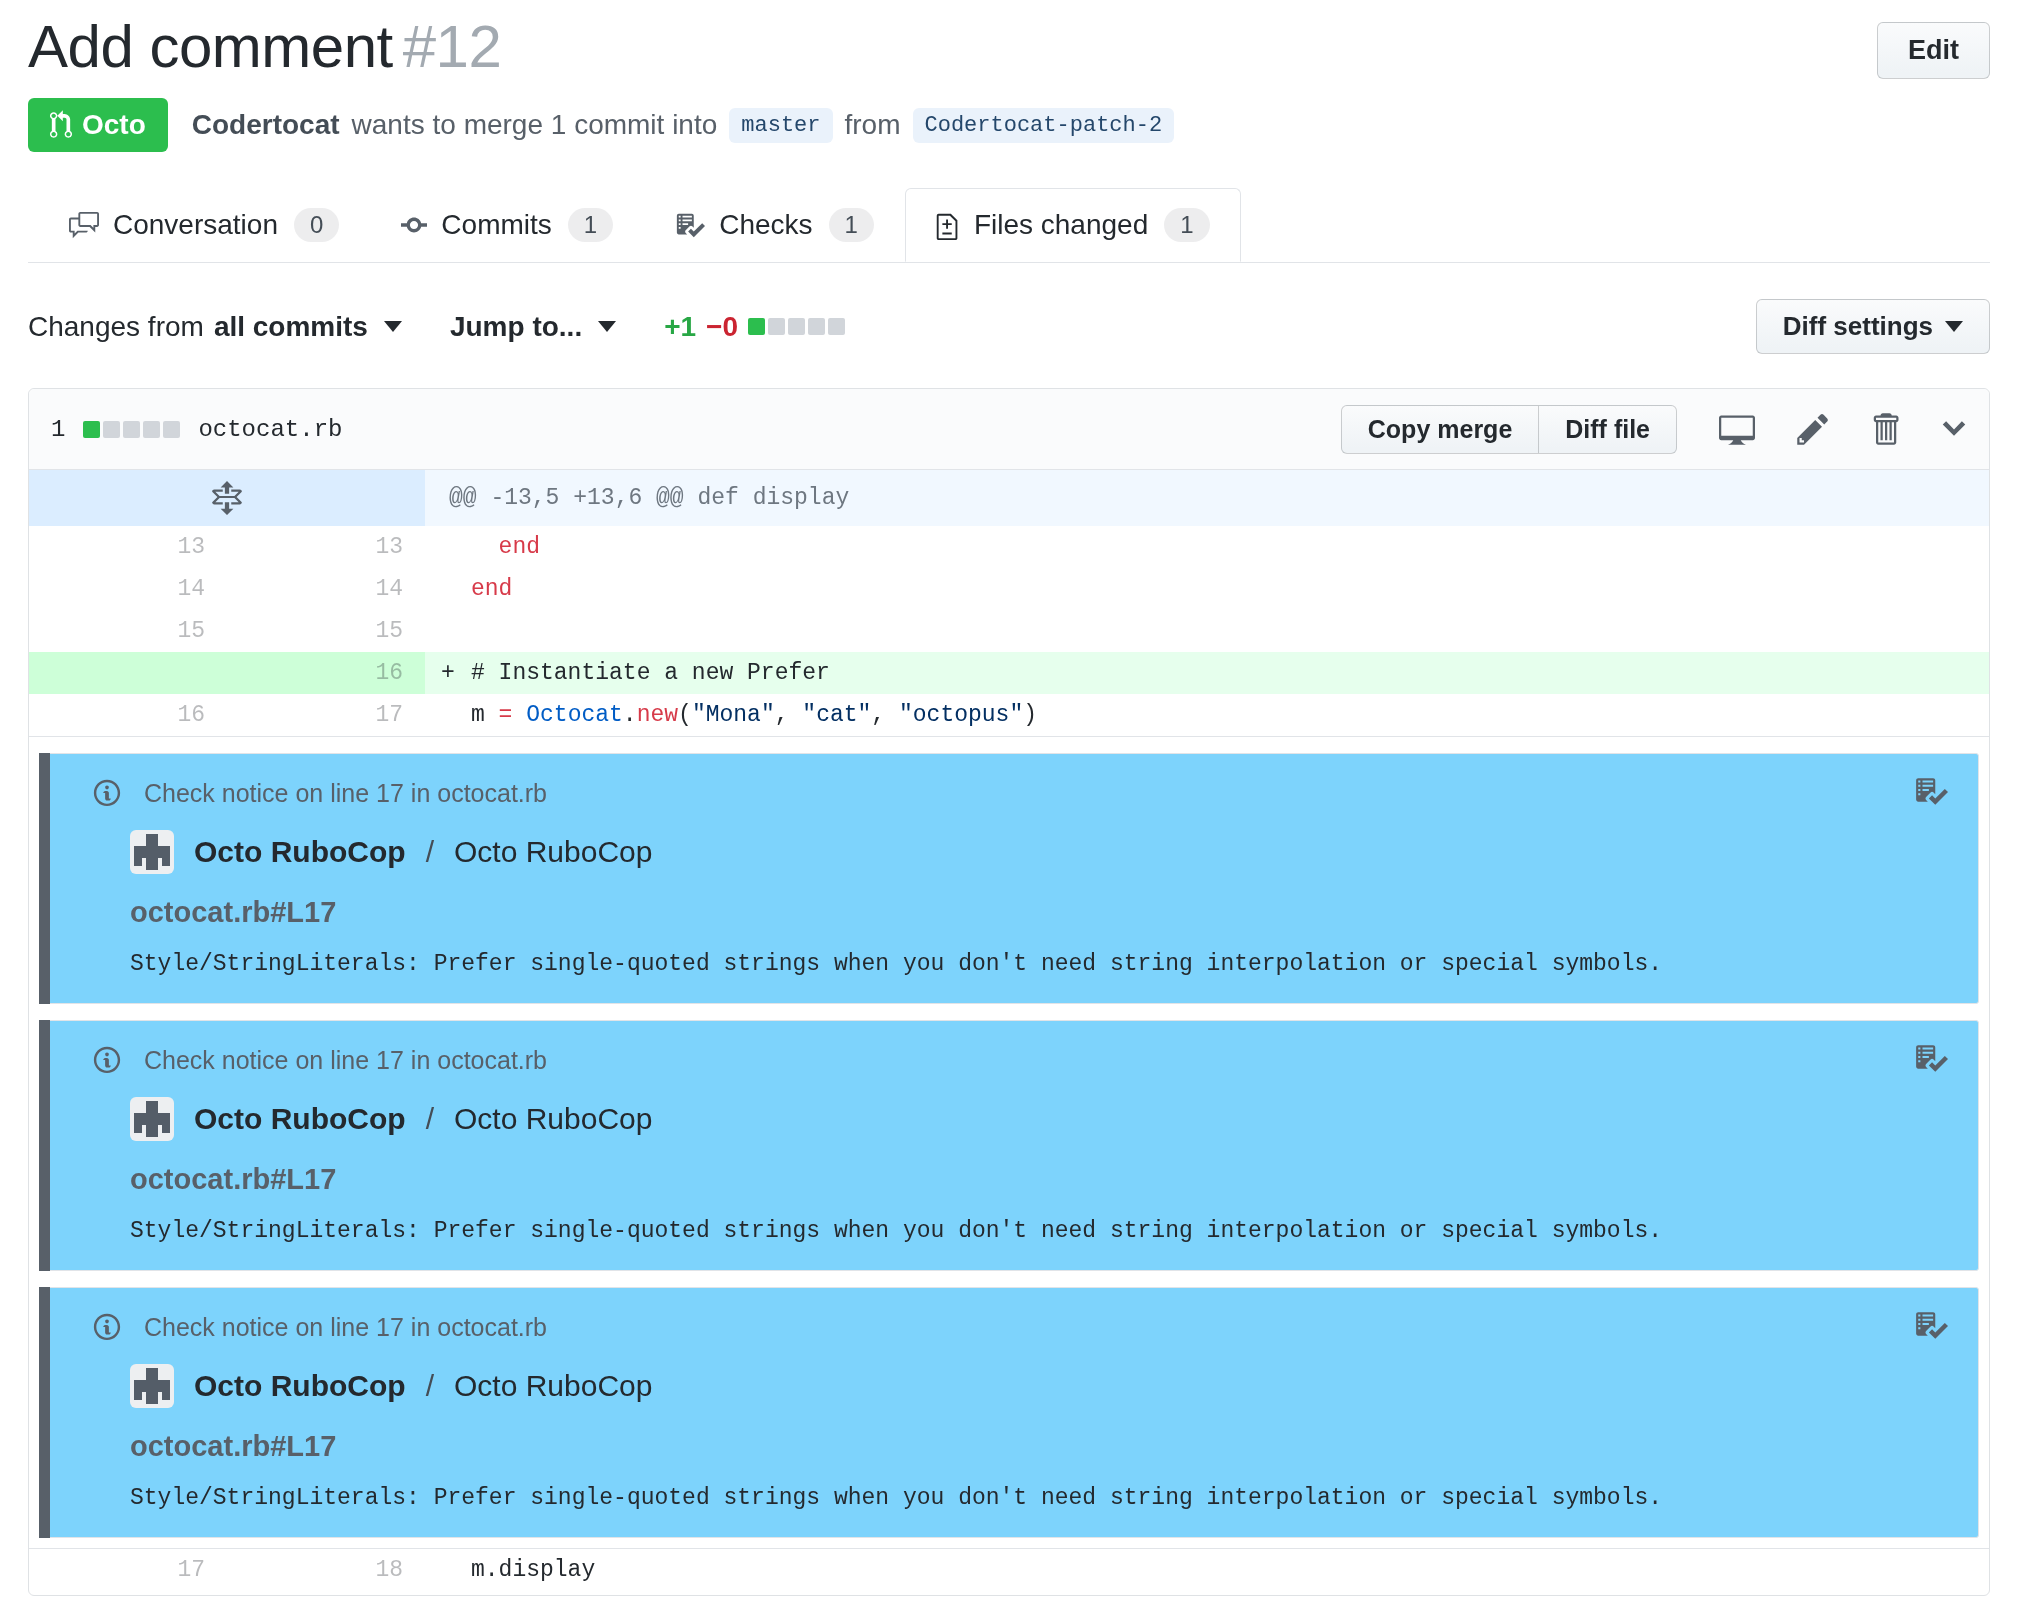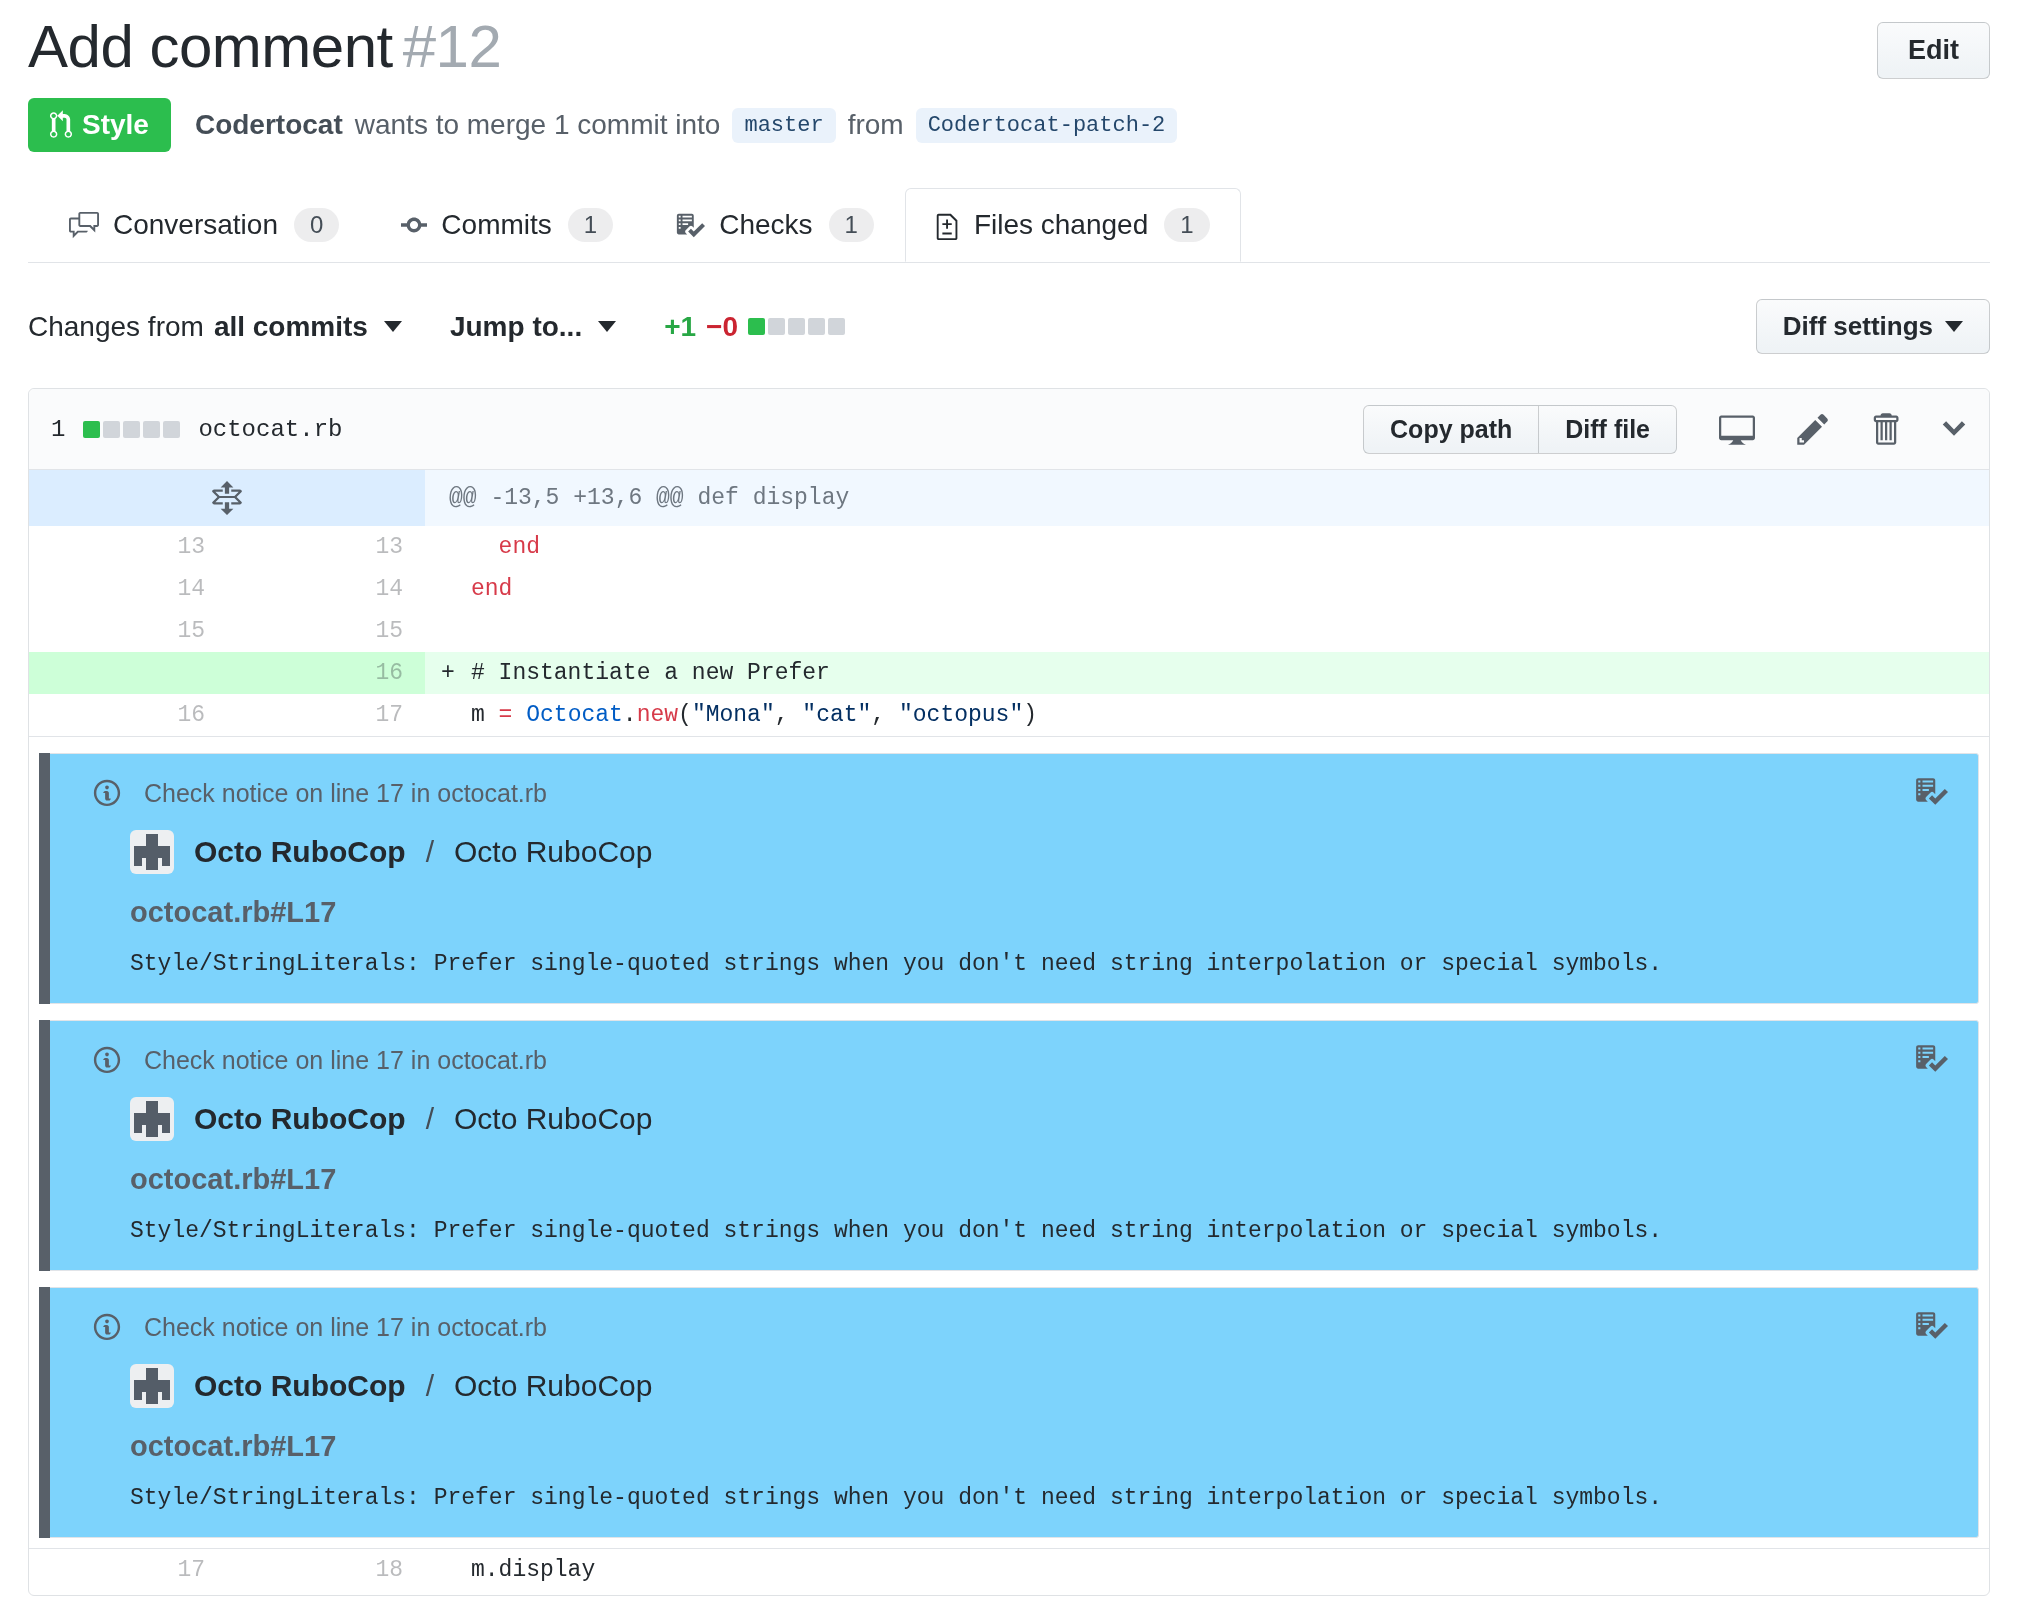--- a/index.html
+++ b/index.html
@@ -116,21 +116,21 @@
     <div class="pr-header">
       <h1><span>Add comment</span><span class="pr-number">#12</span></h1>
       <button class="btn btn-edit">Edit</button>
     </div>
 
     <div class="pr-meta">
       <span class="state-badge">
         <svg width="22" height="30" viewBox="0 0 12 16">
             <path d="M11 11.28V5c-.03-.78-.34-1.47-.94-2.06C9.46 2.35 8.78 2.03 8 2H7V0L4 3l3 3V4h1c.27.02.48.11.69.31.21.2.3.42.31.69v6.28A1.993 1.993 0 0 0 10 15a1.993 1.993 0 0 0 1-3.72zm-1 2.92c-.66 0-1.2-.55-1.2-1.2 0-.65.55-1.2 1.2-1.2.65 0 1.2.55 1.2 1.2 0 .65-.55 1.2-1.2 1.2zM4 3c0-1.11-.89-2-2-2a1.993 1.993 0 0 0-1 3.72v6.56A1.993 1.993 0 0 0 2 15a1.993 1.993 0 0 0 1-3.72V4.72c.59-.34 1-.98 1-1.72zm-.8 10c0 .66-.55 1.2-1.2 1.2-.65 0-1.2-.55-1.2-1.2 0-.65.55-1.2 1.2-1.2.65 0 1.2.55 1.2 1.2zM2 4.2C1.34 4.2.8 3.65.8 3c0-.65.55-1.2 1.2-1.2.65 0 1.2.55 1.2 1.2 0 .65-.55 1.2-1.2 1.2z"></path>
           </svg>
-        <span>Style</span>
+        <span>Octo</span>
       </span>
       <span class="meta-text">
         <strong>Codertocat</strong>
         <span>wants to merge 1 commit into</span>
         <span class="branch-ref">master</span>
         <span>from</span>
         <span class="branch-ref">Codertocat-patch-2</span>
       </span>
     </div>
 
@@ -204,21 +204,21 @@
               <i style="background: rgb(44, 190, 78);"></i>
               <i style="background: rgb(209, 213, 218);"></i>
               <i style="background: rgb(209, 213, 218);"></i>
               <i style="background: rgb(209, 213, 218);"></i>
               <i style="background: rgb(209, 213, 218);"></i>
             </span>
           <span class="file-name">octocat.rb</span>
         </div>
         <div class="file-actions">
           <div class="btn-group">
-            <button class="btn">Copy path</button>
+            <button class="btn">Copy merge</button>
             <button class="btn">Diff file</button>
           </div>
           <svg width="36" height="36" viewBox="0 0 16 16">
               <path d="M15 2H1c-.55 0-1 .45-1 1v9c0 .55.45 1 1 1h5.34c-.25.61-.86 1.39-2.34 2h8c-1.48-.61-2.09-1.39-2.34-2H15c.55 0 1-.45 1-1V3c0-.55-.45-1-1-1zm0 9H1V3h14v8z"></path>
             </svg>
           <svg width="32" height="36" viewBox="0 0 14 16">
               <path d="M0 12v3h3l8-8-3-3-8 8zm3 2H1v-2h1v1h1v1zm10.3-9.3L12 6 9 3l1.3-1.3a.996.996 0 0 1 1.41 0l1.59 1.59c.39.39.39 1.02 0 1.41z"></path>
             </svg>
           <svg width="28" height="36" viewBox="0 0 12 16">
               <path d="M11 2H9c0-.55-.45-1-1-1H5c-.55 0-1 .45-1 1H2c-.55 0-1 .45-1 1v1c0 .55.45 1 1 1v9c0 .55.45 1 1 1h7c.55 0 1-.45 1-1V5c.55 0 1-.45 1-1V3c0-.55-.45-1-1-1zm-1 12H3V5h1v8h1V5h1v8h1V5h1v8h1V5h1v9zm1-10H2V3h9v1z"></path>

